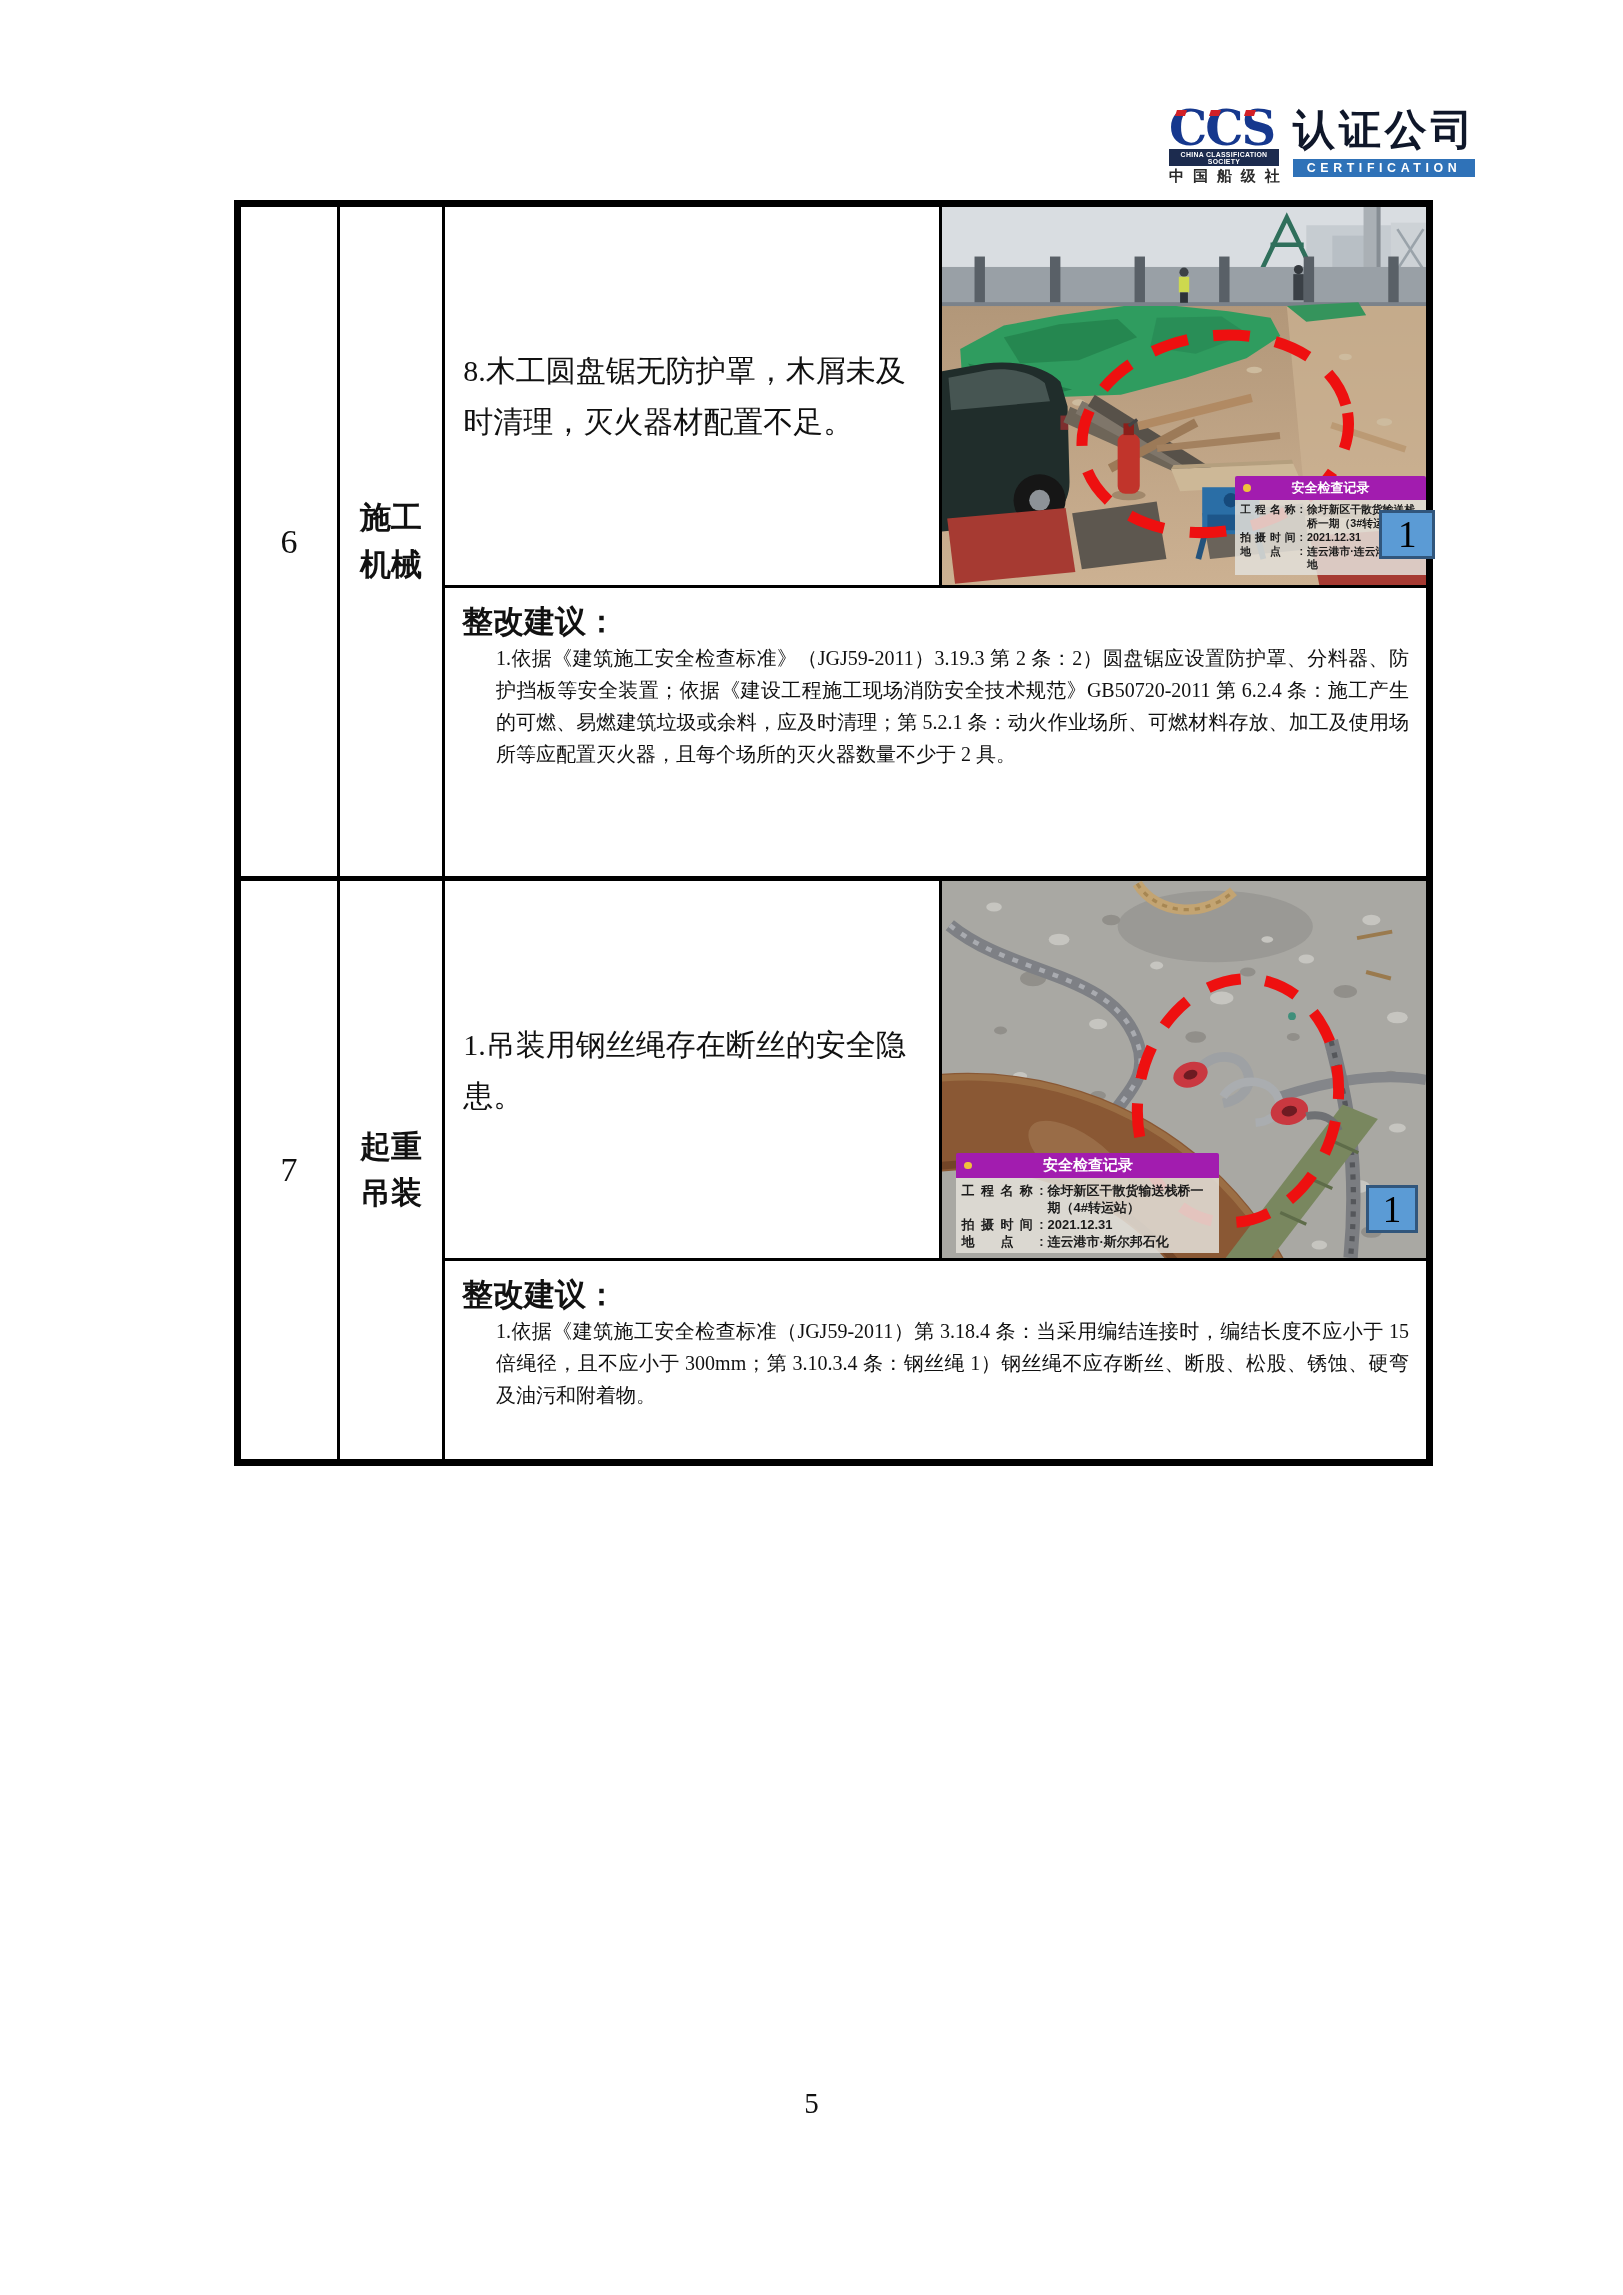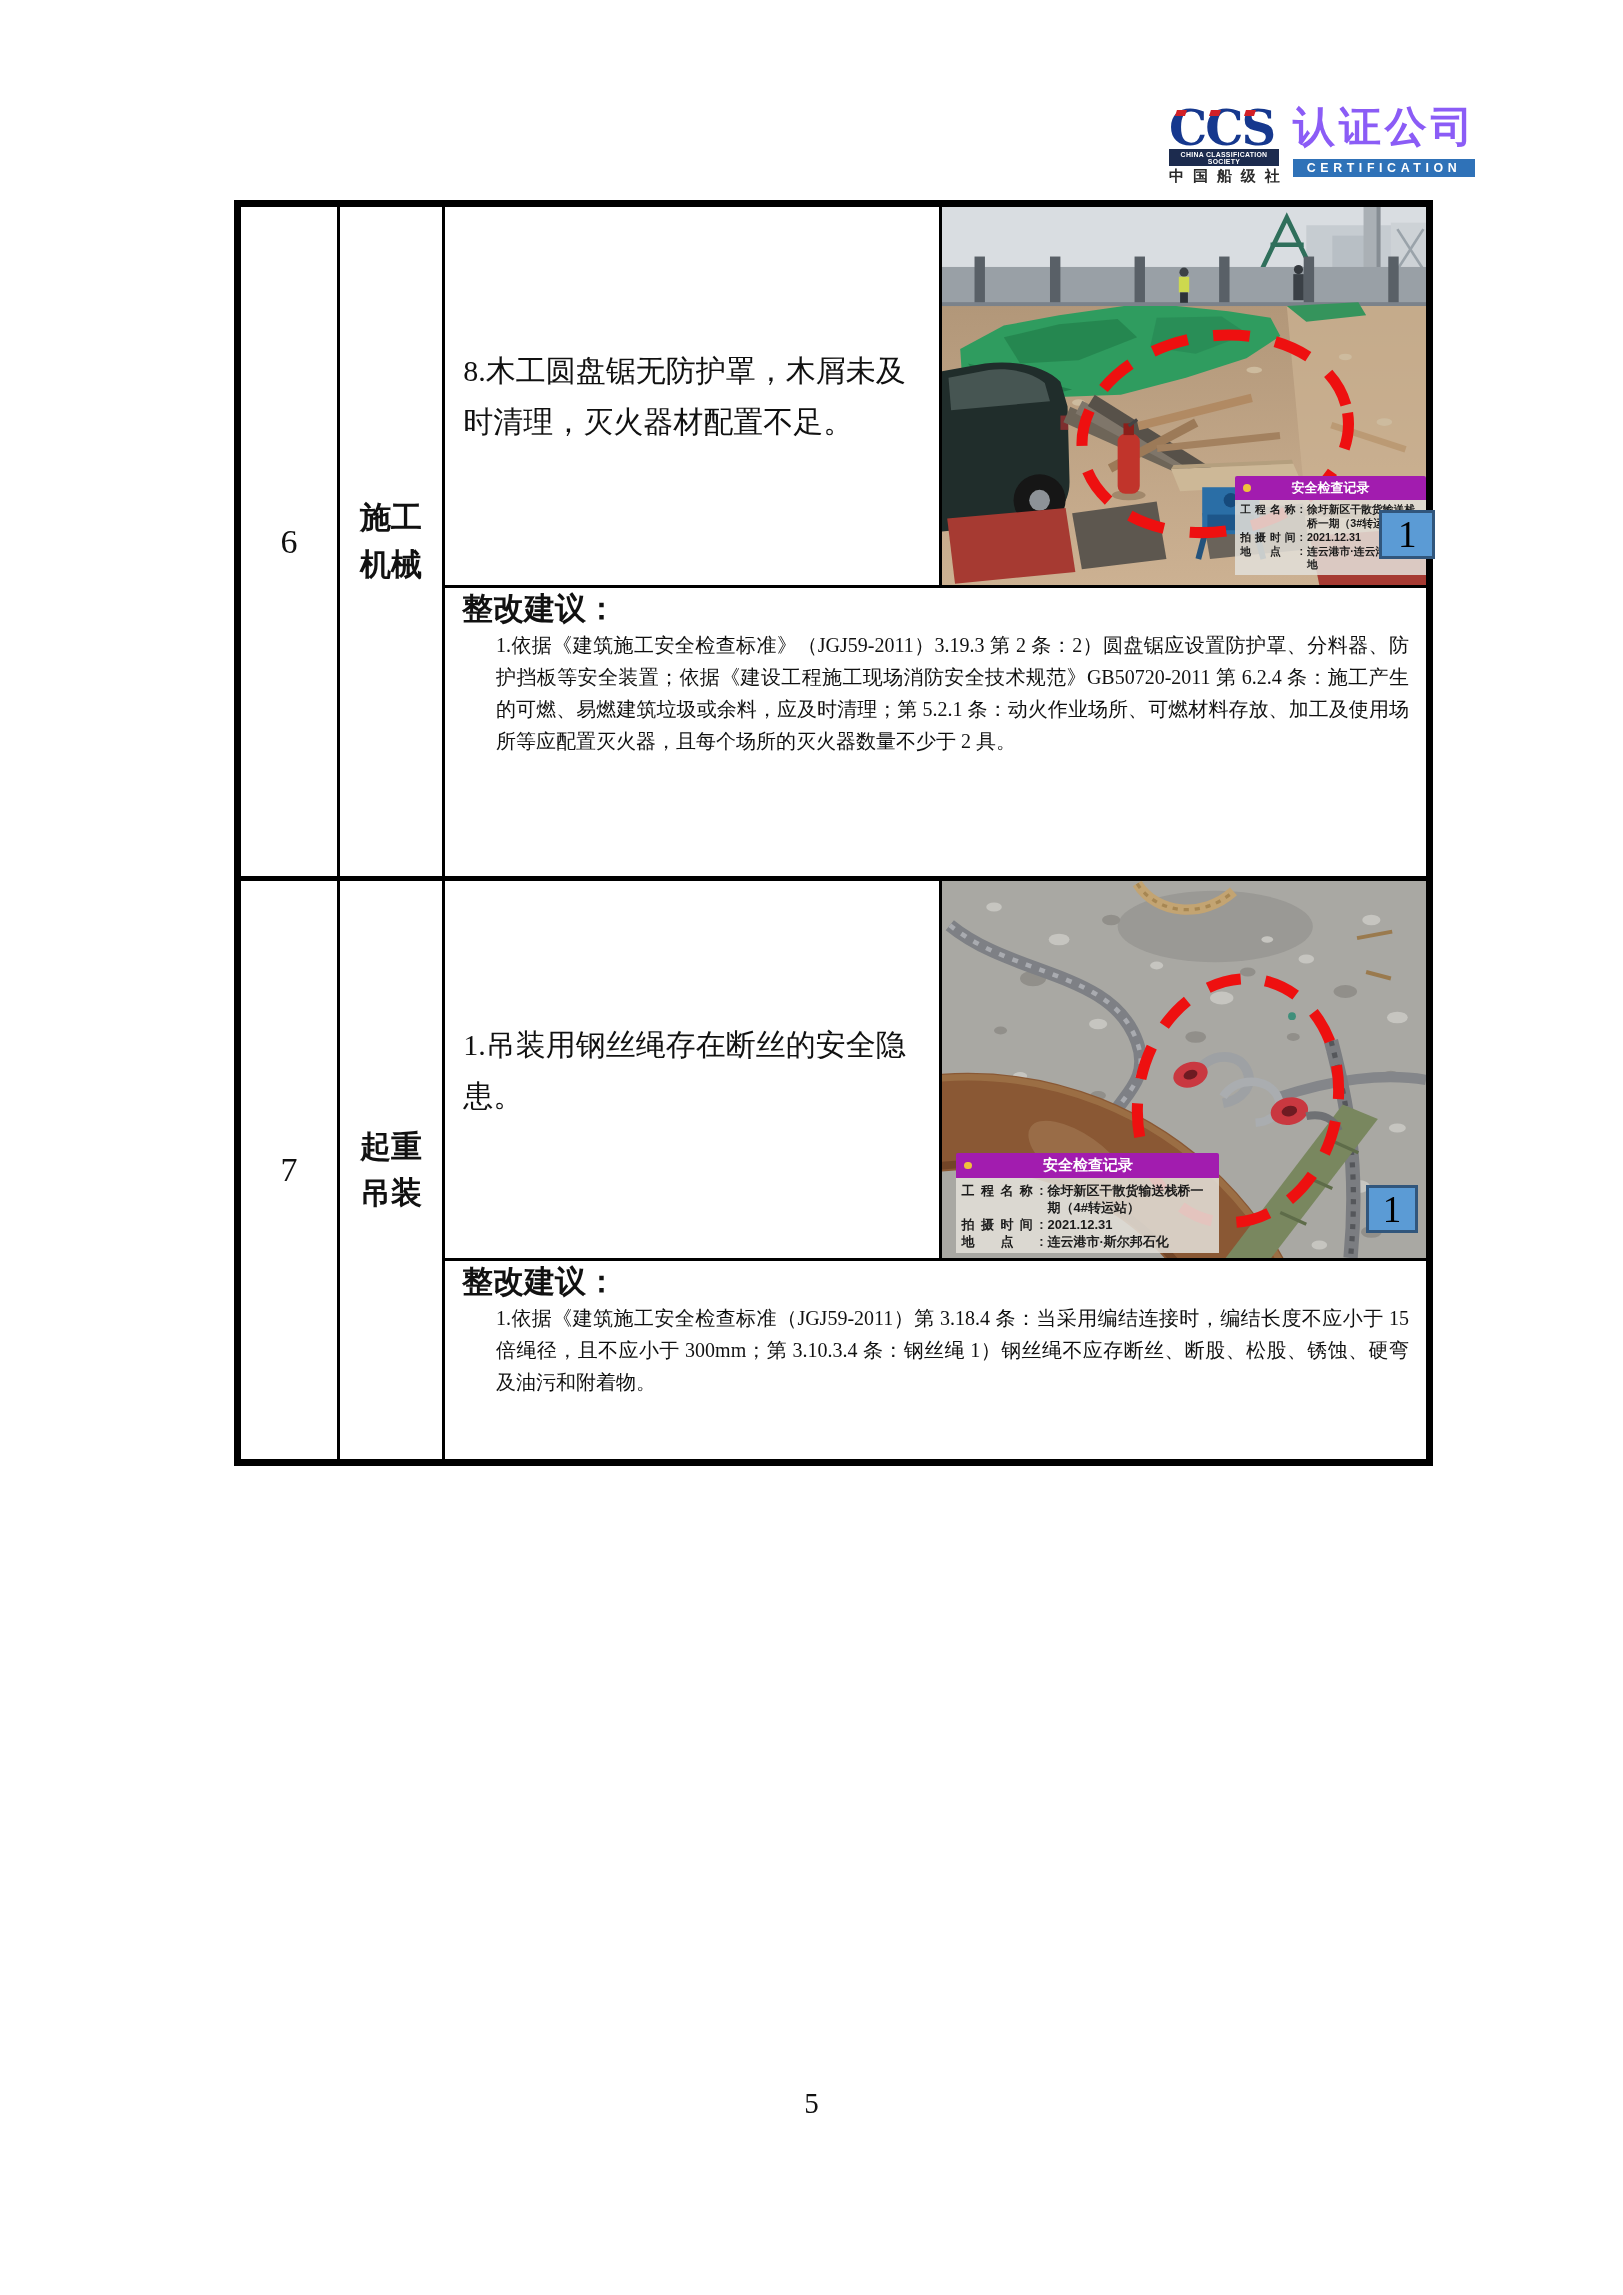--- a/index.html
+++ b/index.html
@@ -10,35 +10,35 @@
   .logo{position:absolute;left:1169px;top:109px;display:flex;align-items:flex-start;gap:14px;}
   .logo-left{position:relative;width:110px;}
   .ccs-text{font-size:48px;font-weight:bold;color:#16388e;line-height:0.80;letter-spacing:-2px;
             font-family:"DejaVu Serif","Liberation Serif",serif;}
   .acc{position:absolute;background:#d22027;width:9.8px;height:5.9px;transform:skewX(-18deg);}
   .a1{left:6.5px;top:1.3px;} .a2{left:41px;top:1.3px;} .a3{left:76px;top:1.3px;}
   .ccs-bar{margin-top:2px;background:#1c2b4e;color:#fff;text-align:center;font-weight:bold;
            font-family:"Liberation Sans","DejaVu Sans",sans-serif;font-size:6.9px;letter-spacing:0.3px;padding:1.3px 0;}
   .ccs-cn{margin-top:1.3px;font-size:15px;font-weight:bold;letter-spacing:2.6px;color:#2a2a2a;white-space:nowrap;text-align:center;}
   .logo-right{width:182px;}
-  .cert-cn{font-size:42px;font-weight:bold;color:#8b5cf6;letter-spacing:3.9px;line-height:1;white-space:nowrap;font-family:Liberation Mono, monospace;}
+  .cert-cn{font-size:42px;font-weight:bold;color:#0f172a;letter-spacing:3.9px;line-height:1;white-space:nowrap;}
   .cert-bar{margin-top:8px;background:#2f72b8;color:#fff;text-align:center;font-weight:bold;
             font-family:"Liberation Sans","DejaVu Sans",sans-serif;font-size:12.4px;letter-spacing:4.6px;padding:2px 0;}
 
   
   table.report{position:absolute;left:234px;top:200px;width:1192px;border-collapse:collapse;
                table-layout:fixed;border:7.2px solid #000;}
   td{border:3.3px solid #000;padding:0;vertical-align:middle;}
   tr.sep td{border-top:5.9px solid #000;}
   td.no{text-align:center;font-size:34px;}
   td.cat{text-align:center;font-weight:bold;font-size:31px;}
   .catbox{width:73px;margin:0 auto;line-height:1.5;word-break:break-all;}
   td.prob{font-size:30px;line-height:51px;padding:0 18.3px;text-align:left;}
   td.photo{position:relative;padding:0;}
-  td.advice{vertical-align:top;padding:0 17px 0 17px;}
+  td.advice{vertical-align:top;padding:13px 17px 0 17px;}
   .advice-label{font-weight:bold;font-size:31px;line-height:41px;}
   .advice-text{font-size:20px;line-height:32px;text-align:justify;margin-left:34px;}
 
   .scene{position:absolute;inset:0;width:100%;height:100%;display:block;}
 
   
   .ov{position:absolute;font-family:"Liberation Sans","DejaVu Sans",sans-serif;font-weight:bold;}
   .ov6{right:0;bottom:9.8px;width:191px;}
   .ov7{left:14.4px;bottom:5.2px;width:263px;}
   .ov-head{background:#a21caf;color:#fff;text-align:center;position:relative;border-radius:2px 2px 0 0;}

